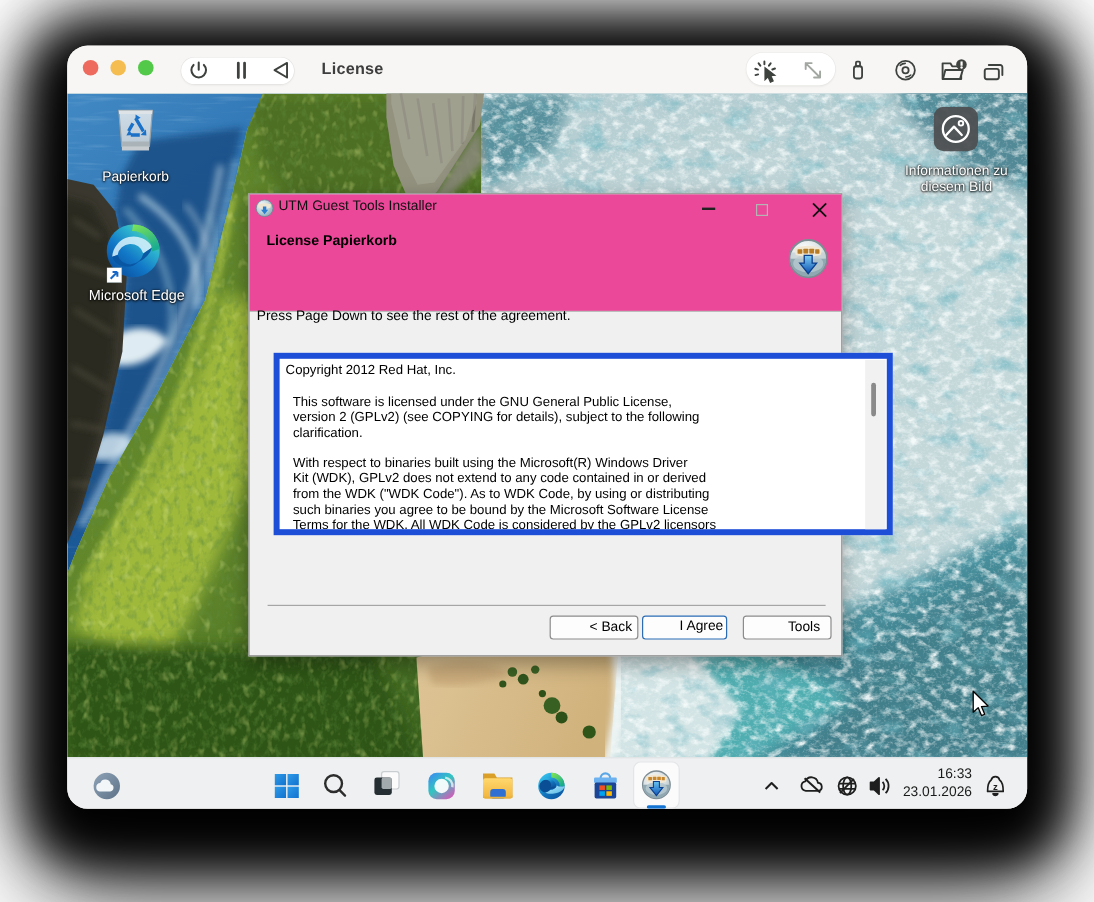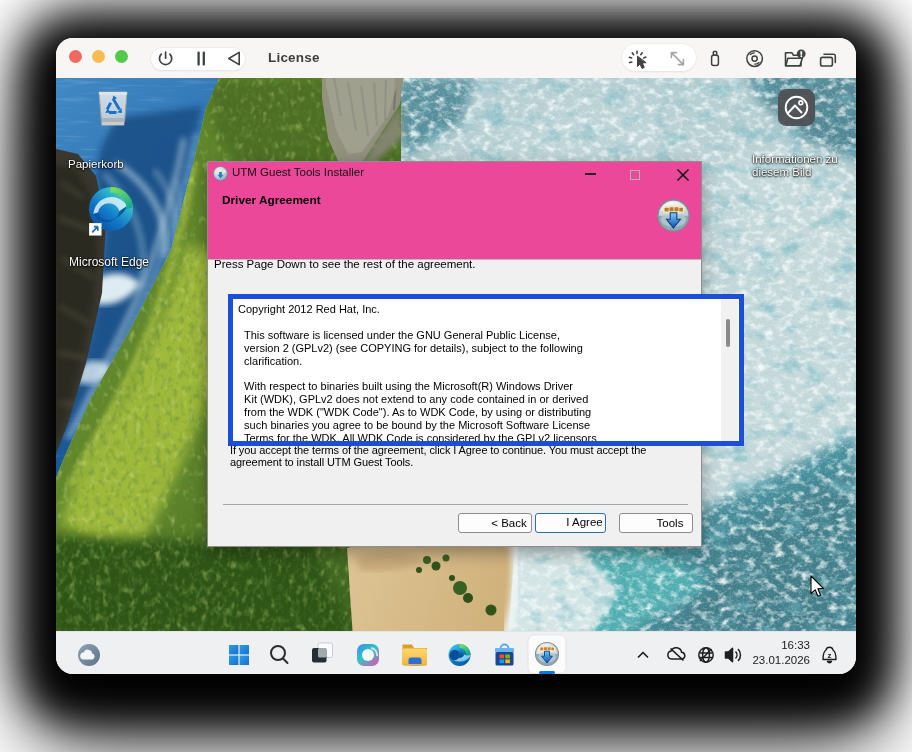--- a/index.html
+++ b/index.html
@@ -15,22 +15,22 @@
   #tl-y { left:36px;  background:#f5bd4f; }
   #tl-g { left:59px;  background:#53c94a; }
   #pill1 { position:absolute; left:95px; top:9.5px; width:94px; height:22.5px;
     background:#ffffff; border-radius:12px; box-shadow:0 0 0 0.5px #e3e2e0, 0 1px 2px rgba(0,0,0,.07); }
   #pill2 { position:absolute; left:566px; top:6px; width:74px; height:27px;
     background:#ffffff; border-radius:13.5px; box-shadow:0 0 0 0.5px #e8e7e5, 0 1px 2px rgba(0,0,0,.07); }
   #wintitle { position:absolute; left:212px; top:12px; font-size:13.5px; font-weight:bold; color:#3e3e3e; letter-spacing:0.2px;}
   
   #desktop { position:absolute; left:0; top:40px; width:800px; height:553px; background:#9fc3cc; }
   #wall { position:absolute; left:0; top:0; }
-  .dlabel { position:absolute; color:#fff; font-size:11.5px; text-align:left;
-    text-shadow:0 1px 2px #000, 0 0 2px #000; line-height:13px;margin-top:16px; }
+  .dlabel { position:absolute; color:#fff; font-size:11.5px; text-align:center;
+    text-shadow:0 1px 2px #000, 0 0 2px #000; line-height:13px; }
   
   #dlg { position:absolute; left:151px; top:82.5px; width:495px; height:386px;
     background:#f0f0f0; border:1px solid #8e8e8e; box-shadow:0 6px 16px rgba(0,0,0,0.35); }
   #dlg-head { position:absolute; left:0; top:0; width:100%; height:98px; background:#ec4899;
     border-bottom:1px solid #bcbcbc;text-decoration:underline; }
   #dlg-title { position:absolute; left:24px; top:4.5px; font-size:11.5px; color:#111; }
   #dlg-min { position:absolute; left:377px; top:11.7px; width:11px; height:2px; background:#222; }
   #dlg-max { position:absolute; left:422px; top:8.5px; width:10px; height:10px; border:1.4px solid #b4b4b4; }
   #dlg-lic { position:absolute; left:14px; top:31px; font-size:11.8px; font-weight:bold; color:#000; }
   #dlg-sub { position:absolute; left:21px; top:46px; font-size:11px; letter-spacing:-0.15px; color:#000; }
@@ -342,41 +342,40 @@
           <path d="M2.5,11.5 a14.5,14.5 0 0 0 -0.8,5 l29.6,0 a14.5,14.5 0 0 0 -0.8,-5 Z" fill="#c3cfd3" opacity="0.7"></path>
           <path d="M4.8,8 q11.7,-4.6 23.4,0 l-1.3,5.6 q-10.5,2.8 -20.8,0 Z" fill="#f1e7d2"></path>
           <g fill="#b87b26">
               <rect x="7.6" y="8.8" width="4" height="3.6" rx="0.5"></rect>
               <rect x="12.5" y="8.3" width="4" height="3.9" rx="0.5"></rect>
               <rect x="17.4" y="8.3" width="4" height="3.9" rx="0.5"></rect>
               <rect x="22.3" y="8.8" width="3.6" height="3.6" rx="0.5"></rect>
             </g>
           <path d="M16.5,29 l7,-8.8 l-3.7,0 l0,-6.4 l-6.6,0 l0,6.4 l-3.7,0 Z" fill="url(#nsa)" stroke="#0c3f8e" stroke-width="1.1"></path>
         </svg>
-        <div id="dlg-lic">Driver Agreement</div>
+        <div id="dlg-lic">License Papierkorb</div>
       </div>
       <div id="presstxt">Press Page Down to see the rest of the agreement.</div>
       <div id="licbox">
         <div id="lictext">Copyright 2012 Red Hat, Inc.
 
   This software is licensed under the GNU General Public License,
   version 2 (GPLv2) (see COPYING for details), subject to the following
   clarification.
 
   With respect to binaries built using the Microsoft(R) Windows Driver
   Kit (WDK), GPLv2 does not extend to any code contained in or derived
   from the WDK ("WDK Code"). As to WDK Code, by using or distributing
   such binaries you agree to be bound by the Microsoft Software License
   Terms for the WDK. All WDK Code is considered by the GPLv2 licensors
 to qualify for the exception provided in the GPLv2 for system</div>
         <div id="sbar">
             <div id="sthumb"></div>
           </div>
       </div>
-      <div id="accepttxt">If you accept the terms of the agreement, click I Agree to continue. You must accept the<br>agreement to install UTM Guest Tools.</div>
       <div id="hr2"></div>
       <div class="btn" id="btn-back">&lt; Back</div>
       <div class="btn" id="btn-agree">I Agree</div>
       <div class="btn" id="btn-cancel">Tools</div>
     </div>
   </div>
   <div id="taskbar">
     <svg width="800" height="43" style="position:absolute;left:0;top:0">
       <defs>
         <linearGradient id="wetg" x1="0" y1="0" x2="1" y2="1">

